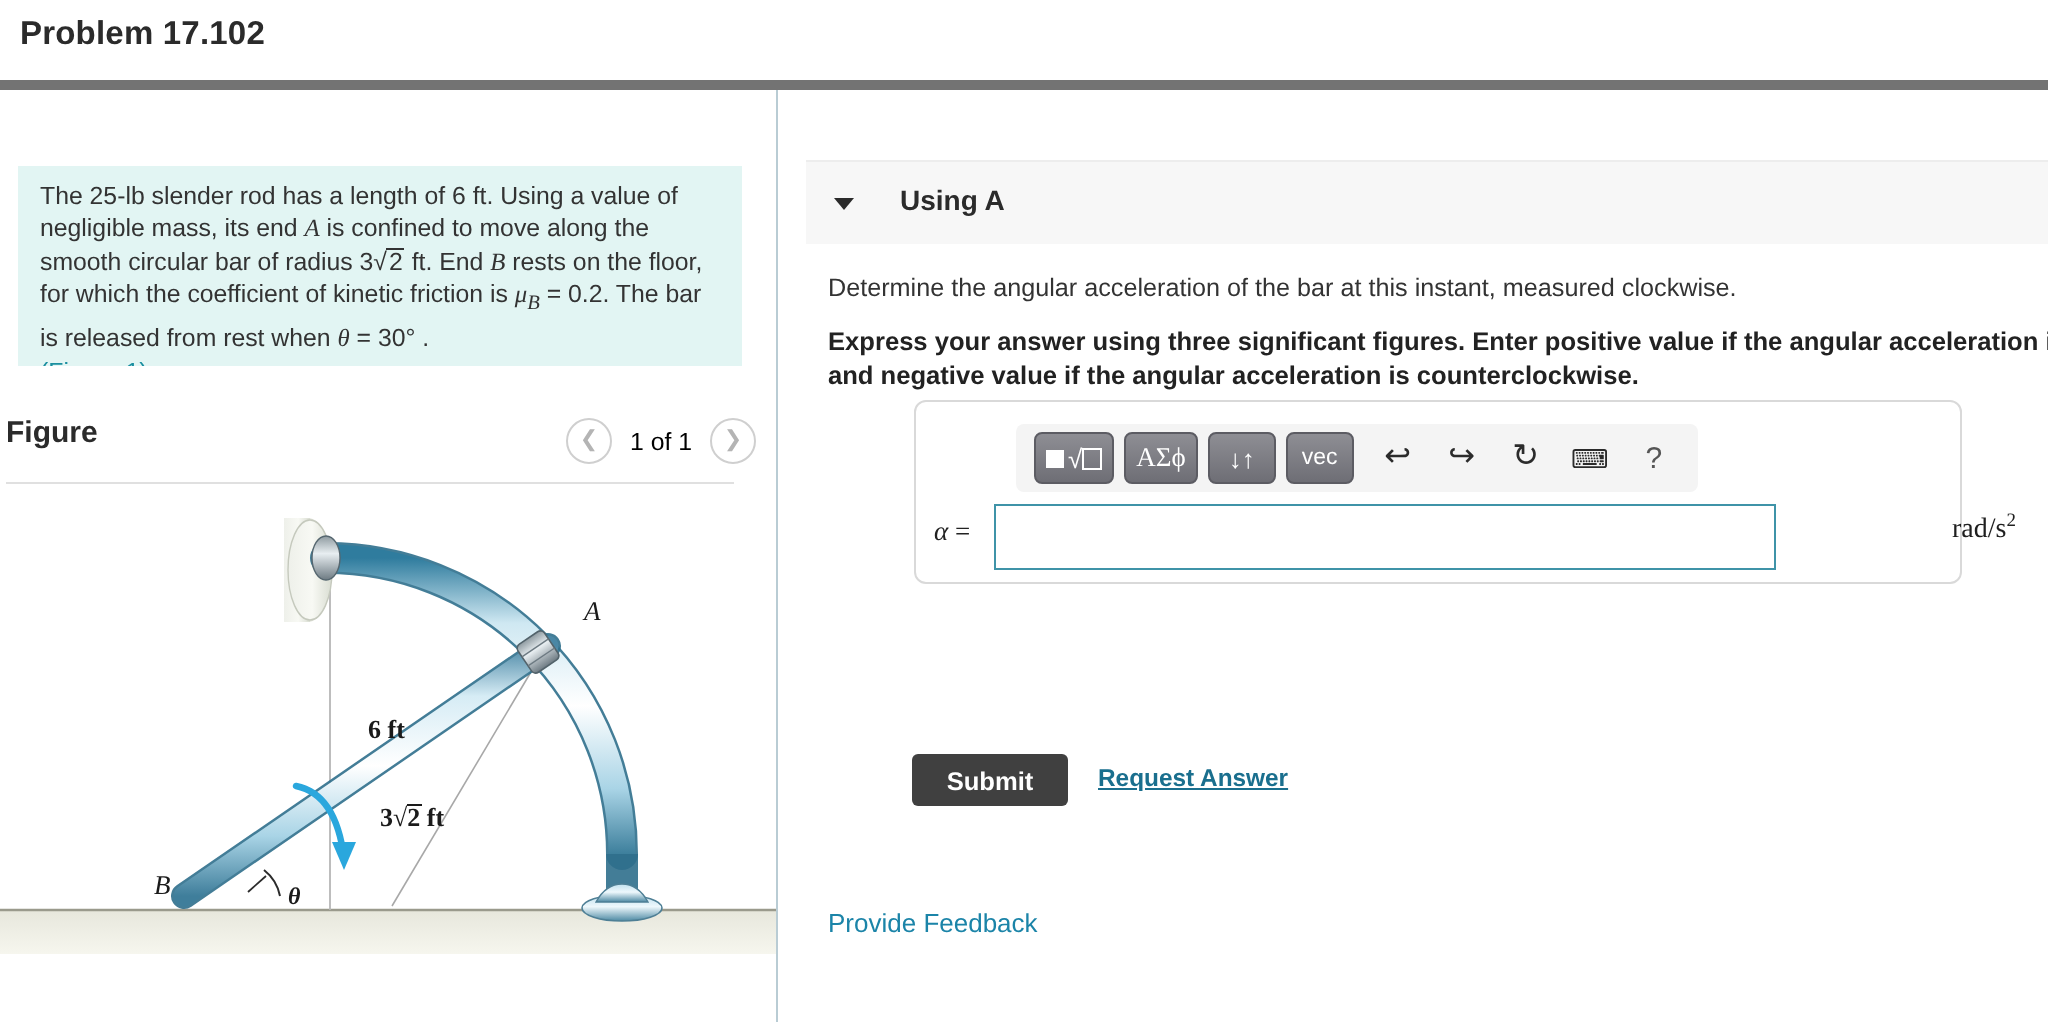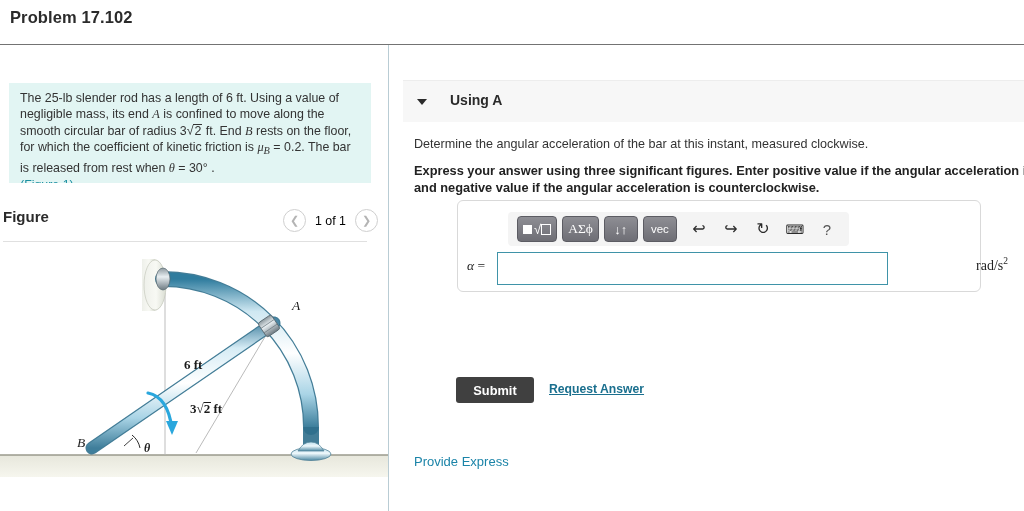--- a/index.html
+++ b/index.html
@@ -12,21 +12,21 @@
     font-family: "Liberation Sans", sans-serif;
     color: #222222;
   }
 
   .page { position: relative; width: 1024px; height: 511px; }
 
   
   .header {
     position: absolute;
     left: 0; top: 0; width: 1024px; height: 45px;
-    border-bottom: 1px solid #737373;
+    border-bottom: 5px solid #737373;
     box-sizing: border-box;
   }
   .problem-title {
     position: absolute;
     left: 10px; top: 8px;
     font-size: 16.5px;
     font-weight: bold;
     color: #2b2b2b;
     letter-spacing: 0.1px;
   }
@@ -465,15 +465,15 @@
 
       <input class="answer-input" type="text" placeholder="" style="">
 
       <div class="unit">
         <span>rad/s</span><sup>2</sup>
       </div>
     </div>
 
     <button class="submit-btn">Submit</button>
     <a class="request-link">Request Answer</a>
-    <a class="feedback-link">Provide Express</a>
+    <a class="feedback-link">Provide Feedback</a>
   </div>
 </div>
 
 </body></html>

